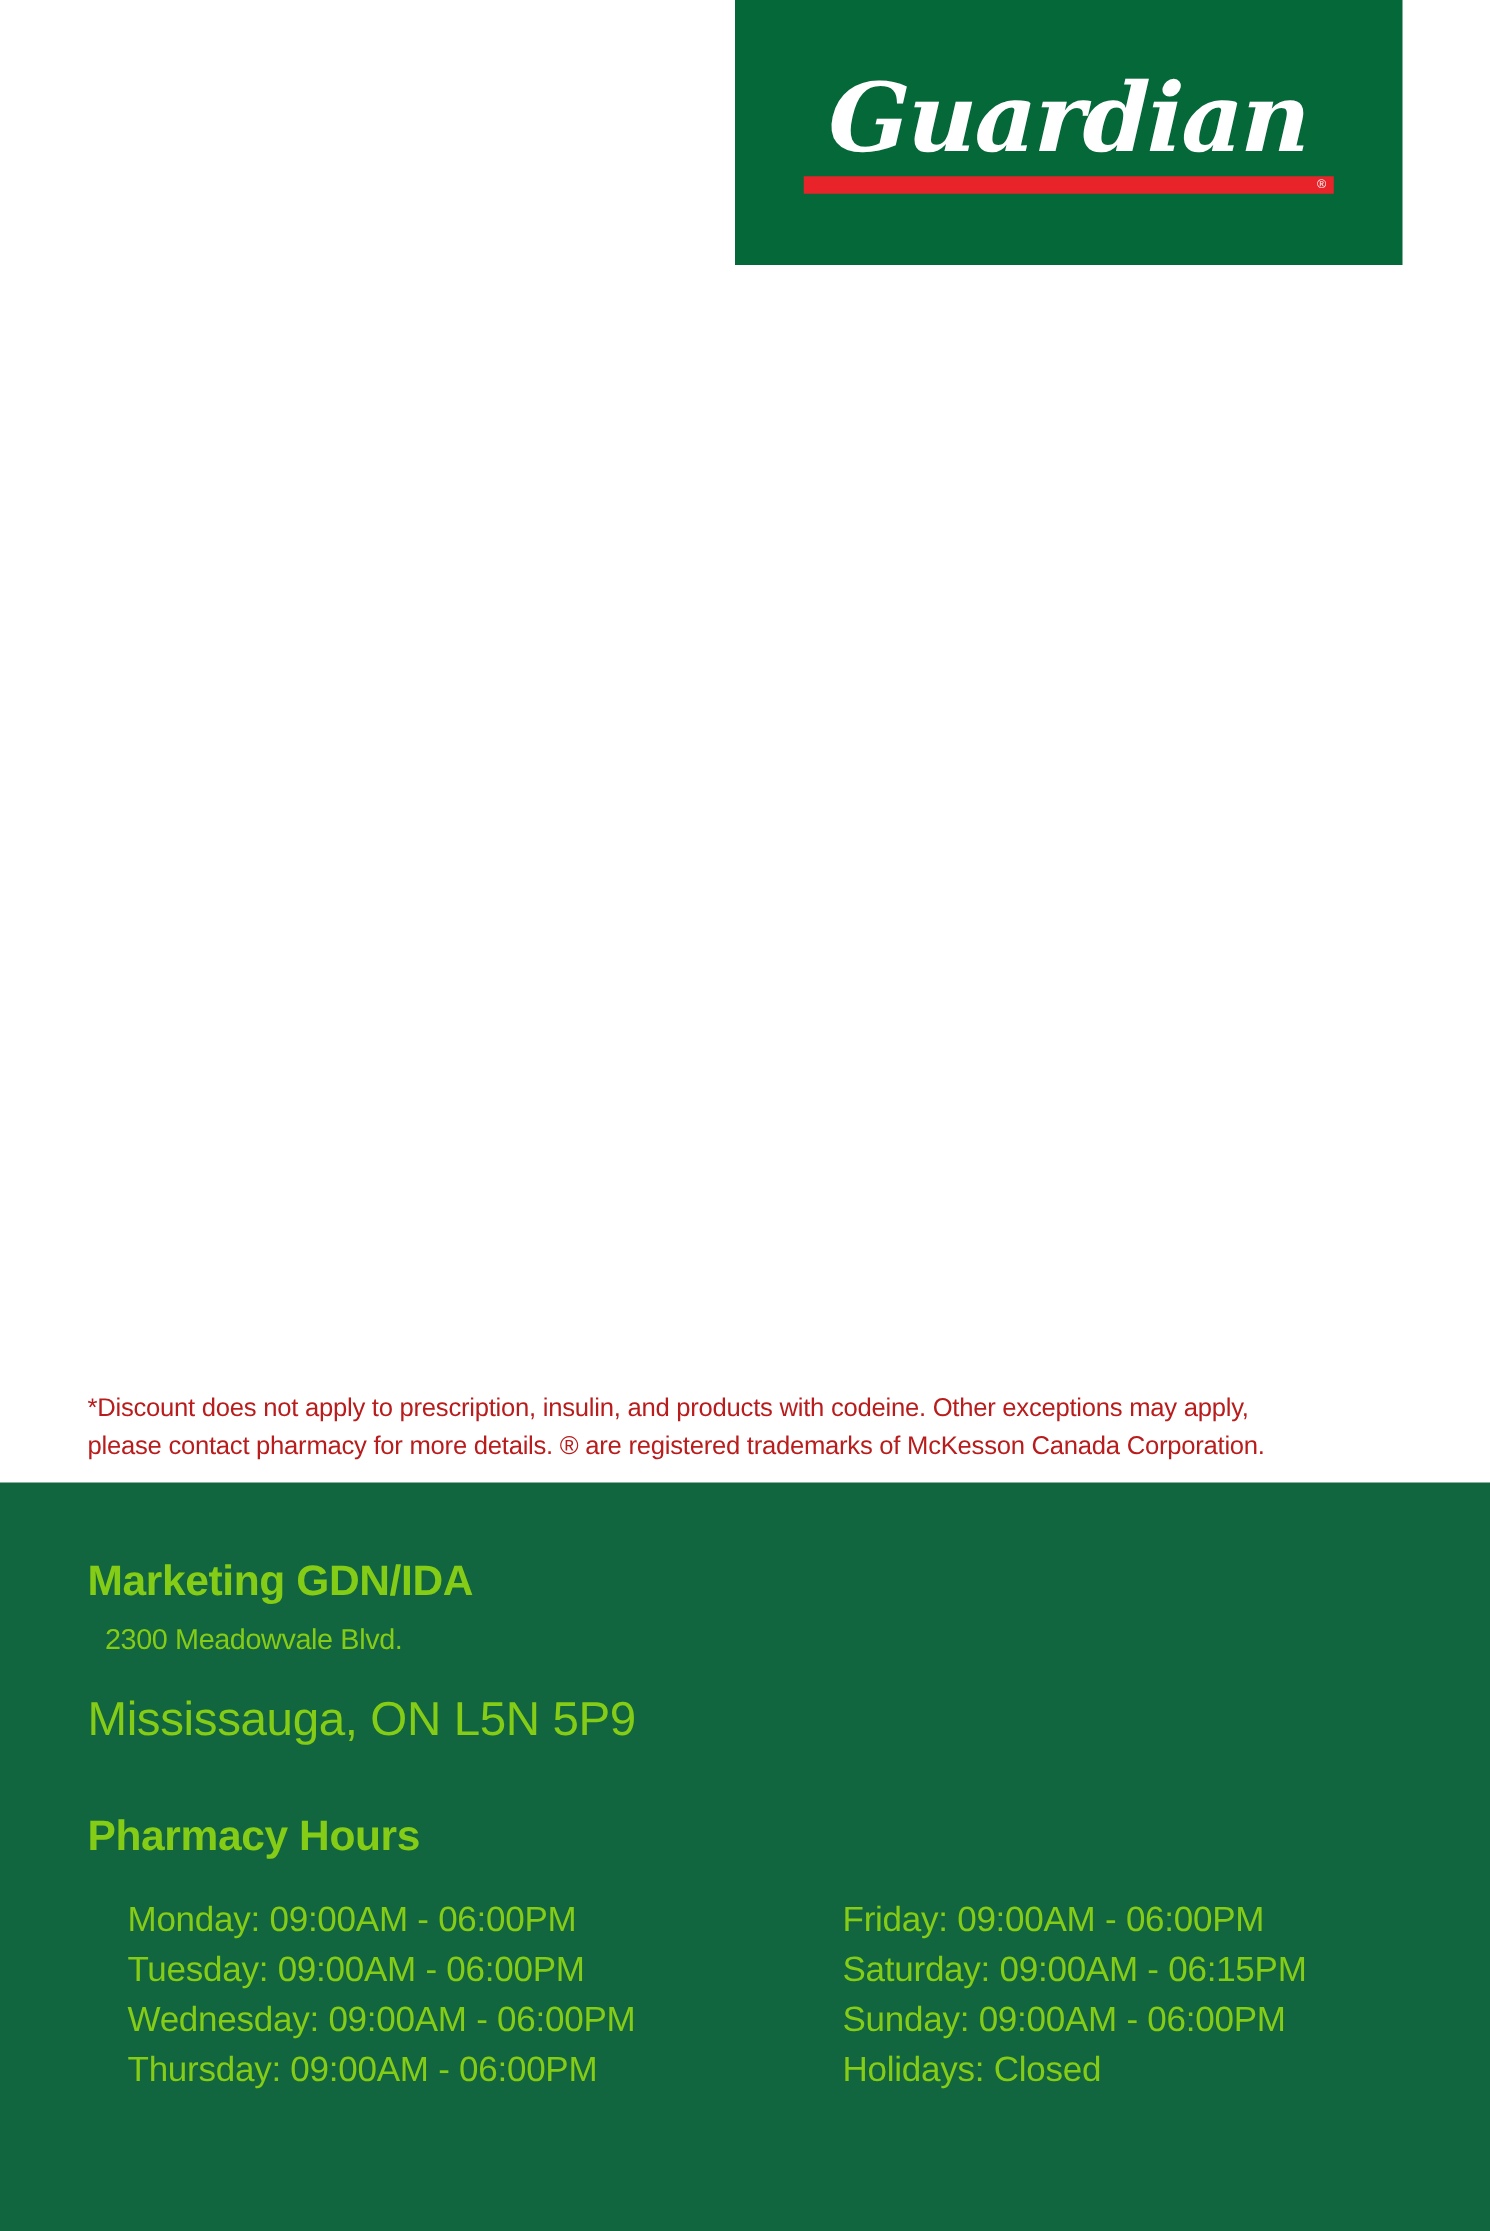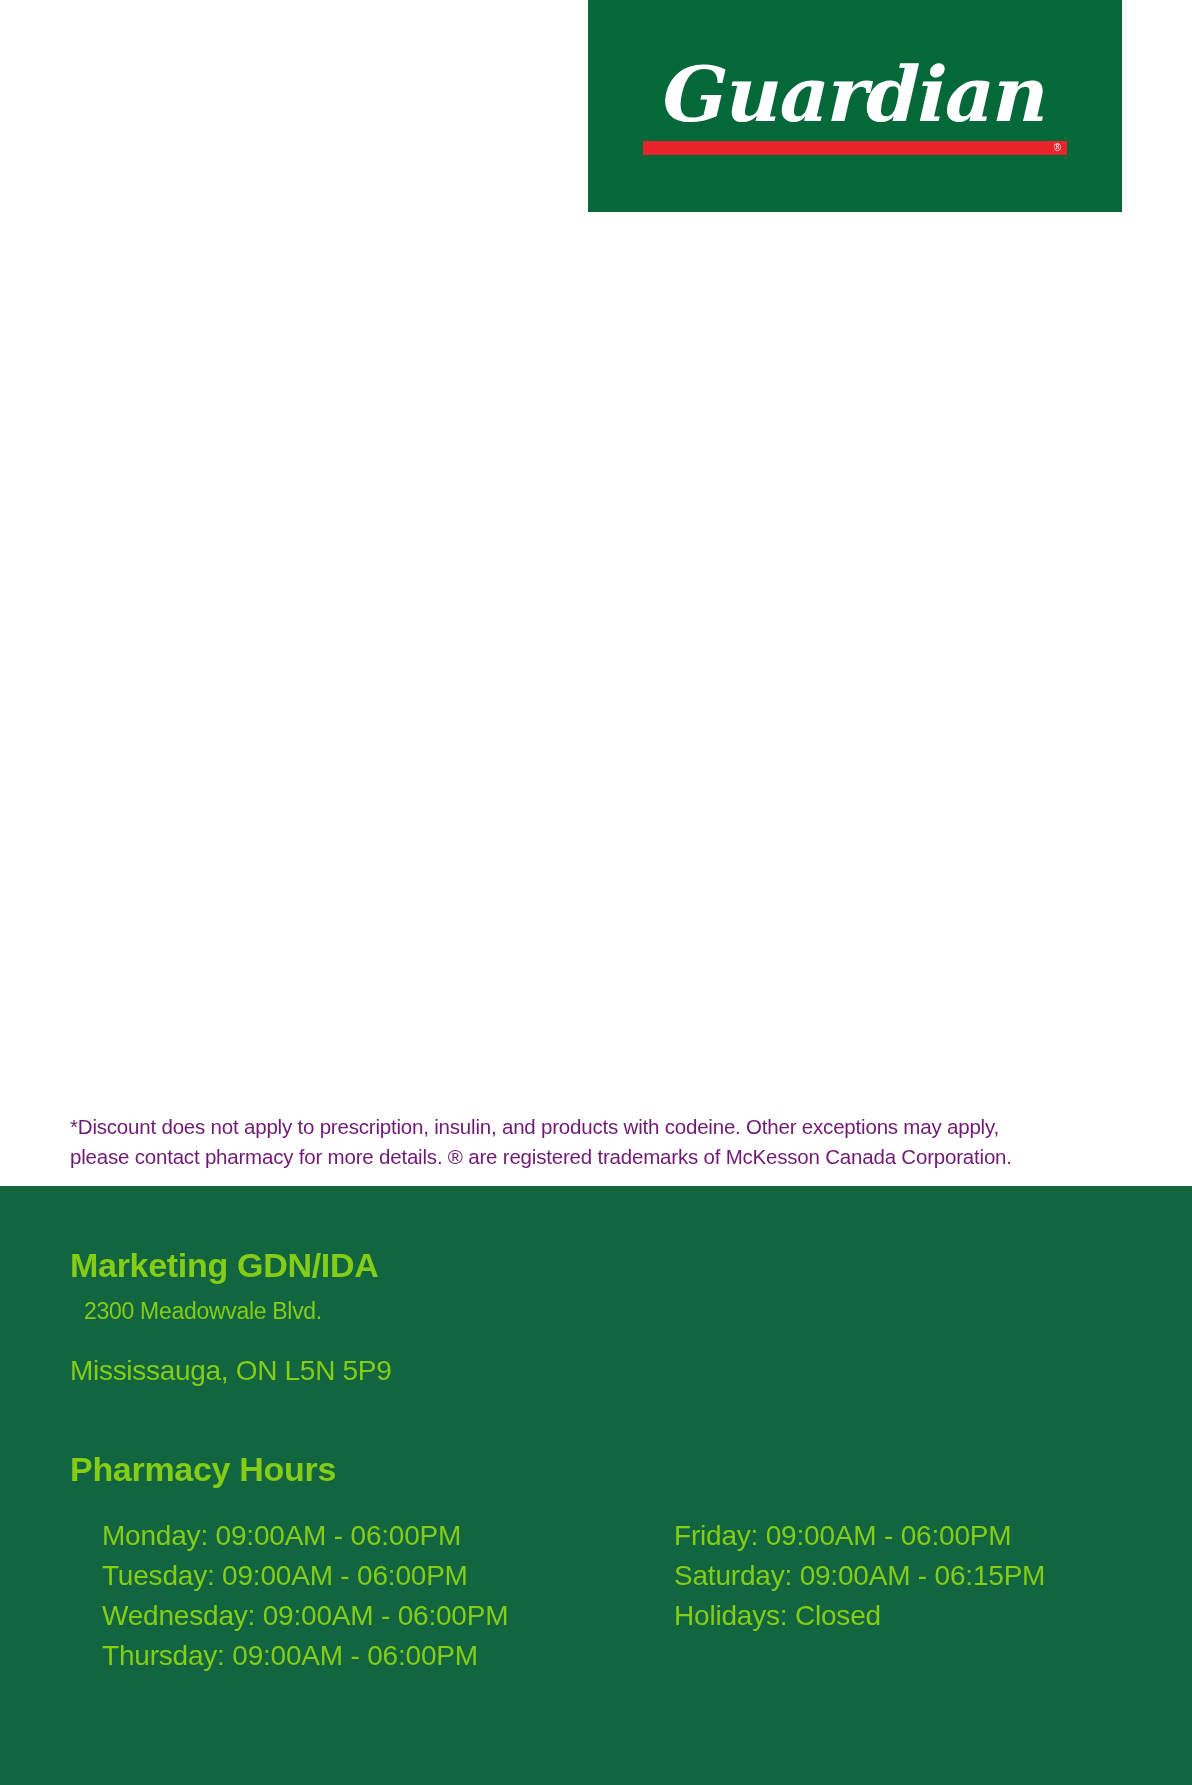--- a/index.html
+++ b/index.html
@@ -64,21 +64,21 @@
     height: 975px;
     background: #ffffff;
   }
 
   
   .disclaimer {
     position: absolute;
     left: 70px;
     top: 1112px;
     width: 1052px;
-    color: #701a75;
+    color: #b91c1c;
     font-size: 20.5px;
     line-height: 30px;
     letter-spacing: -0.2px;
     text-align: left;
   }
 
   
   .footer {
     position: absolute;
     left: 0;
@@ -100,21 +100,21 @@
     position: absolute;
     left: 84px;
     top: 112px;
     font-size: 23px;
     letter-spacing: -0.3px;
   }
   .store-address-2 {
     position: absolute;
     left: 70px;
     top: 169px;
-    font-size: 28px;
+    font-size: 38px;
     letter-spacing: -0.3px;
   }
   .hours-title {
     position: absolute;
     left: 70px;
     top: 264px;
     font-size: 34px;
     font-weight: bold;
     letter-spacing: -0.3px;
   }
@@ -156,15 +156,16 @@
   <div class="hours-col left">
     <div class="hours-row">Monday: 09:00AM - 06:00PM</div>
     <div class="hours-row">Tuesday: 09:00AM - 06:00PM</div>
     <div class="hours-row">Wednesday: 09:00AM - 06:00PM</div>
     <div class="hours-row">Thursday: 09:00AM - 06:00PM</div>
   </div>
 
   <div class="hours-col right">
     <div class="hours-row">Friday: 09:00AM - 06:00PM</div>
     <div class="hours-row">Saturday: 09:00AM - 06:15PM</div>
+    <div class="hours-row">Sunday: 09:00AM - 06:00PM</div>
     <div class="hours-row">Holidays: Closed</div>
   </div>
 </div>
 
 </body></html>

